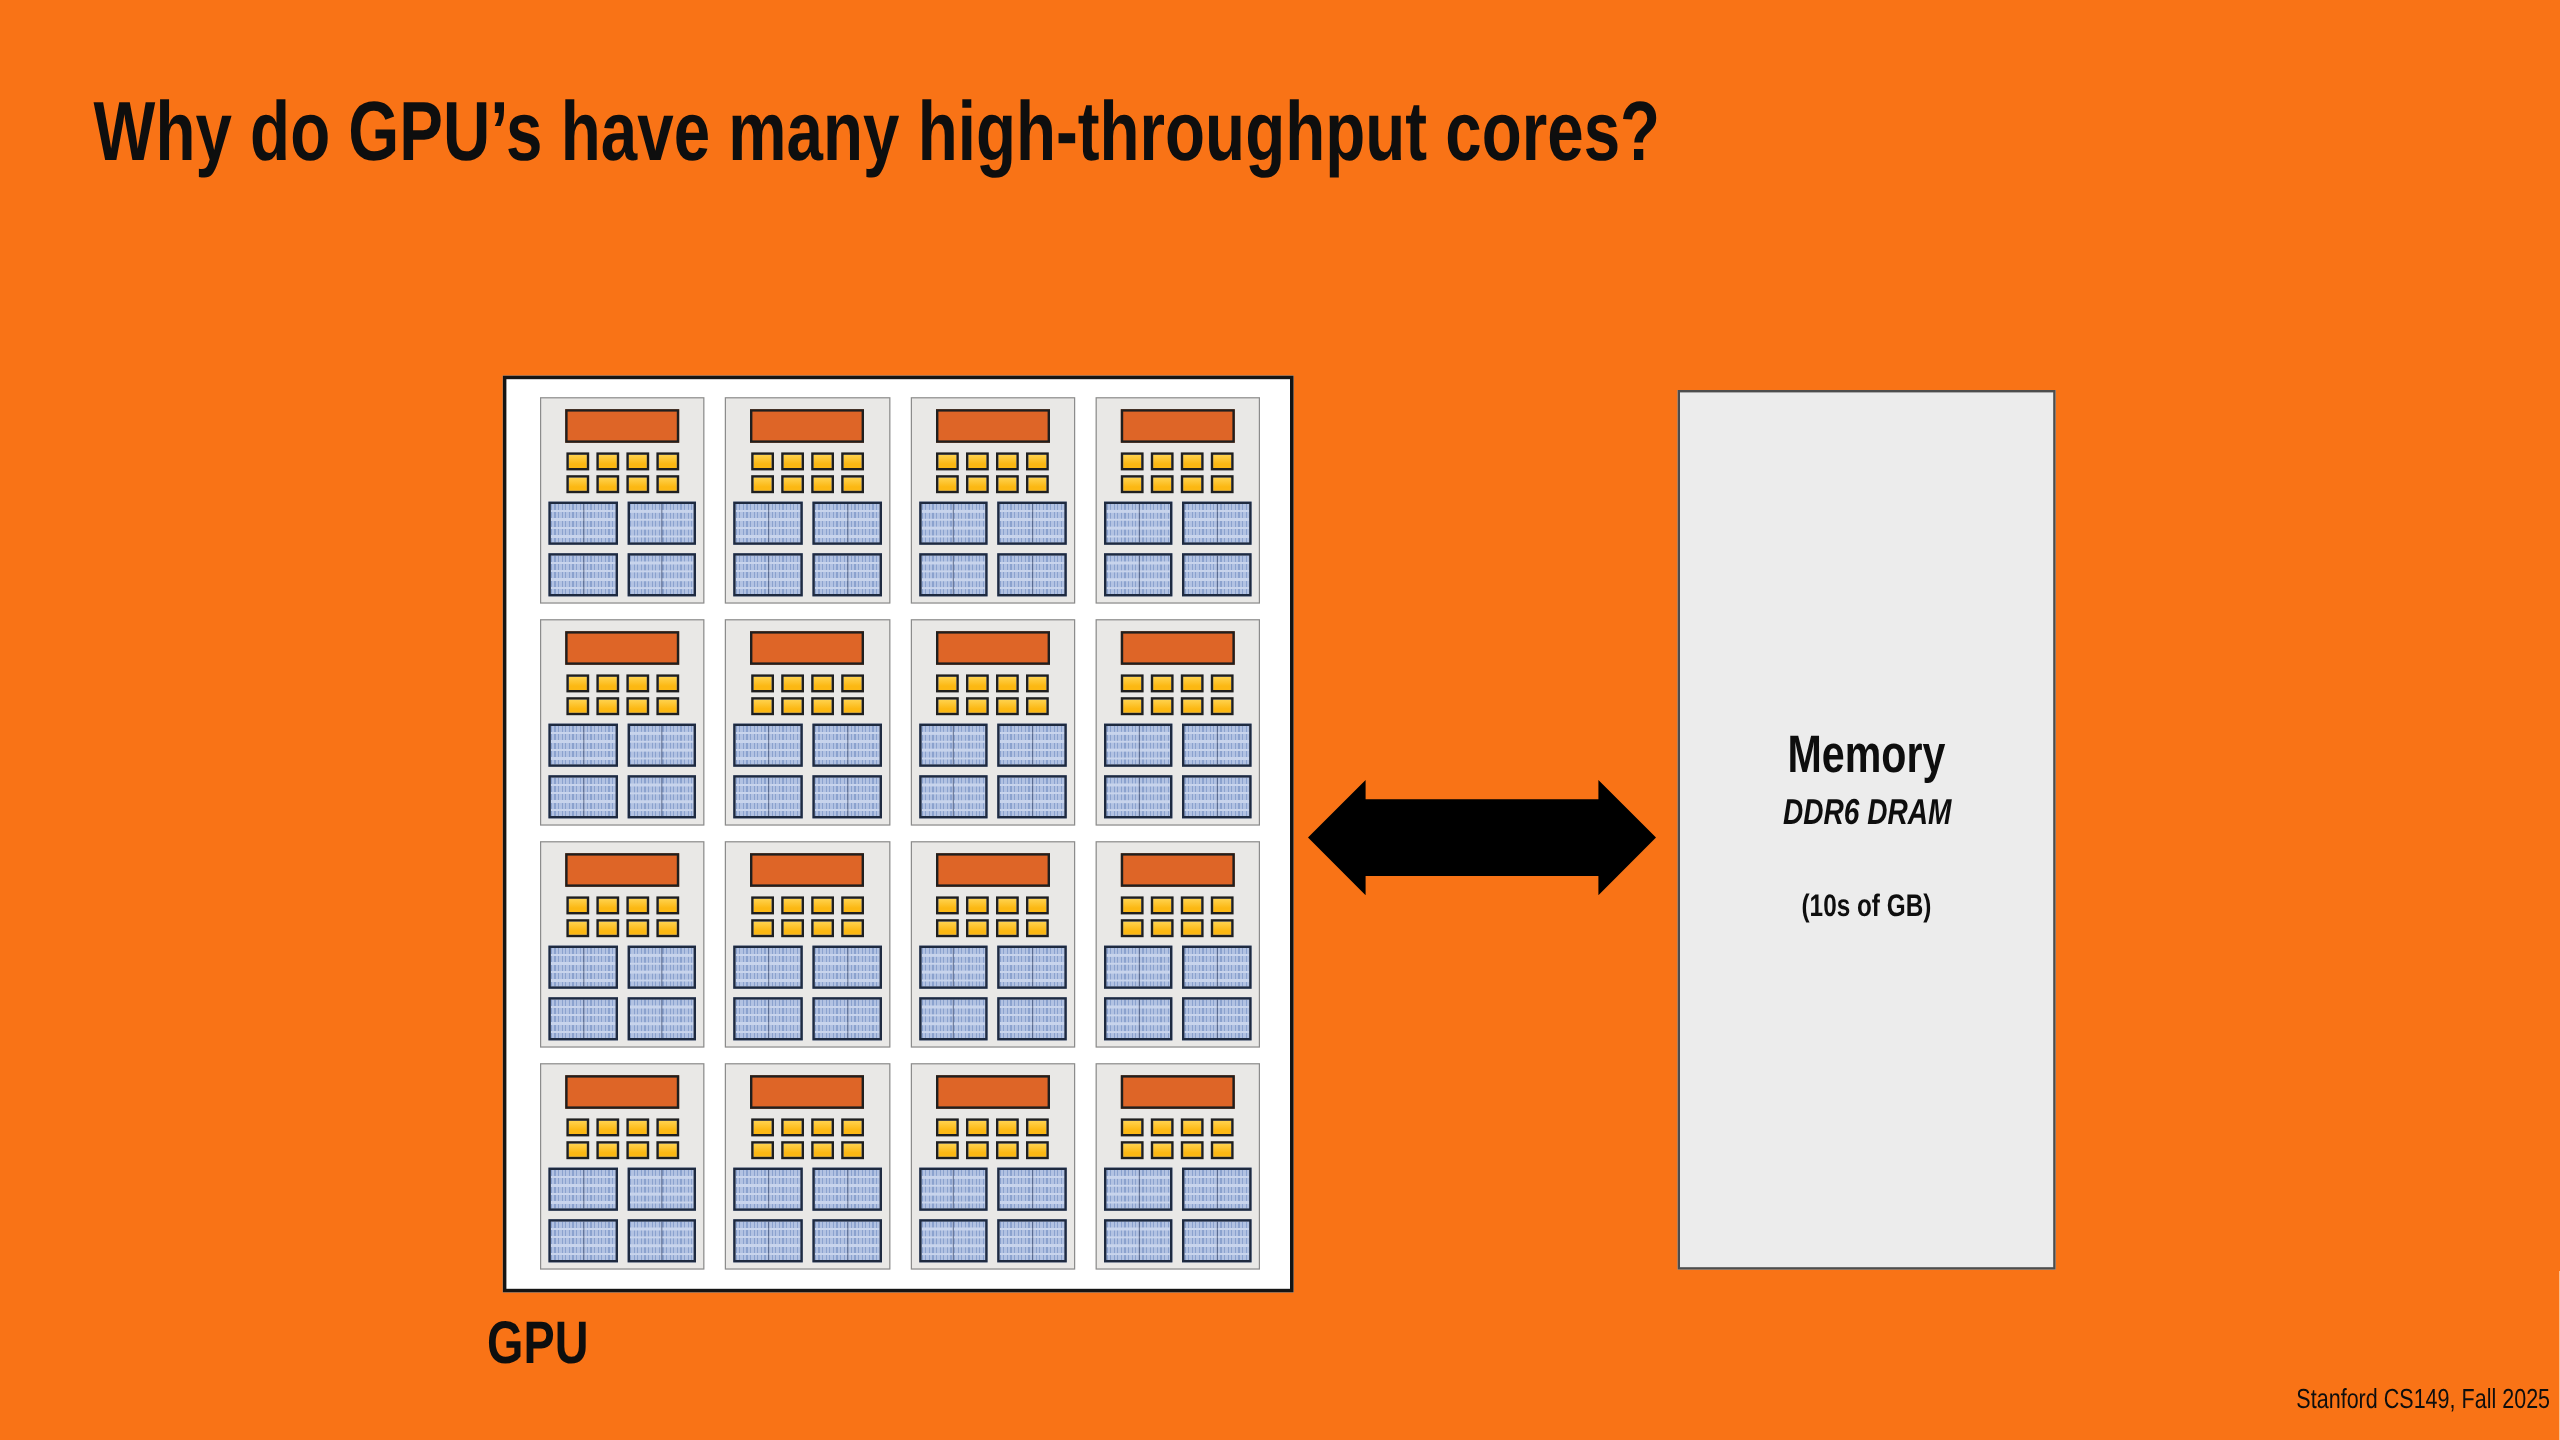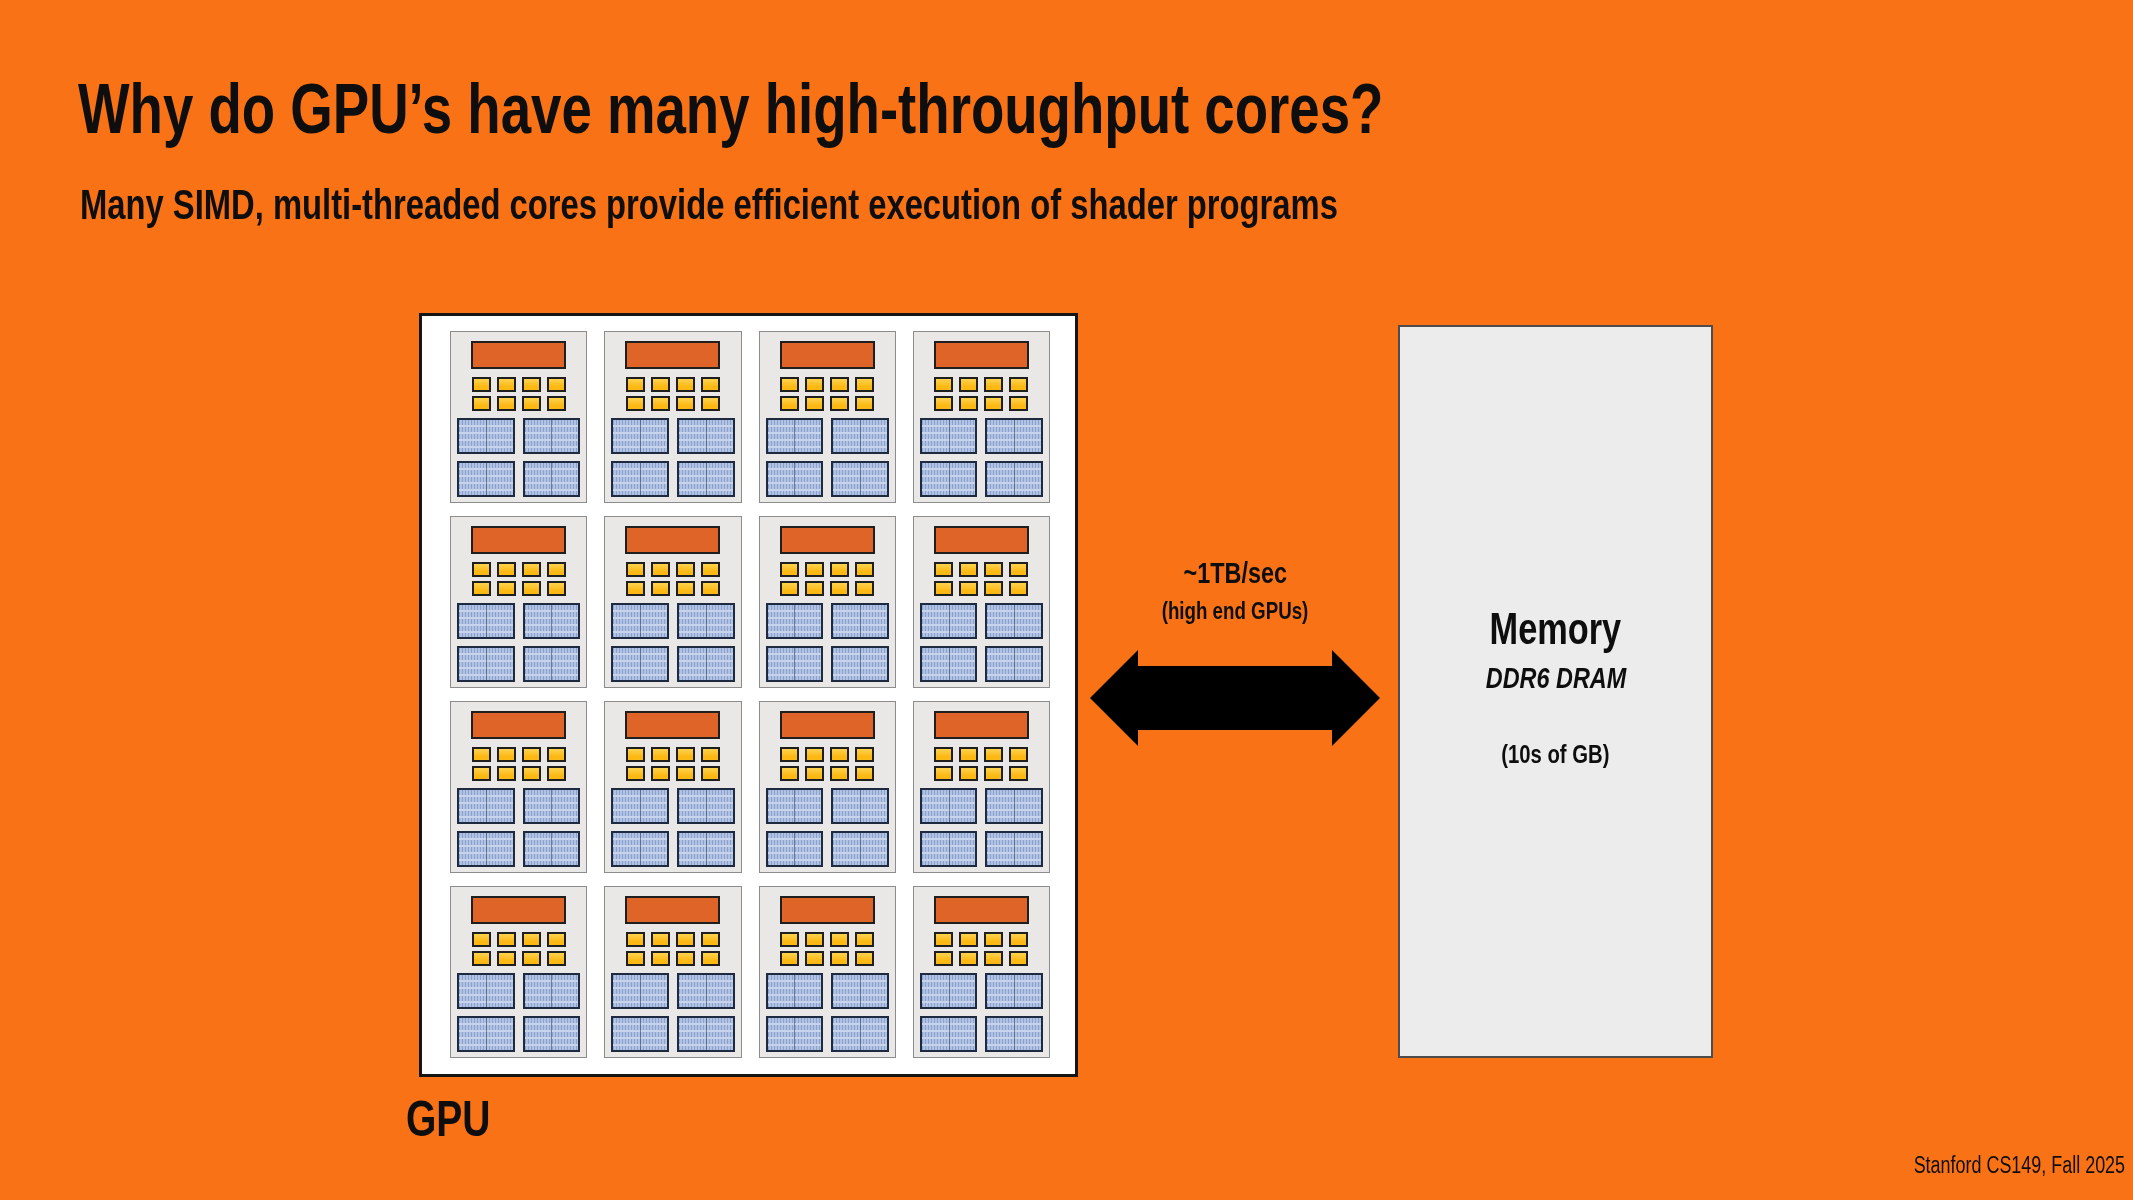--- a/index.html
+++ b/index.html
@@ -119,21 +119,20 @@
     font-size:23px;font-weight:normal;text-align:right;
   }
 </style>
 </head>
 <body>
 
 <div class="slide">
 
   <h1 class="title"><span class="cond">Why do GPU’s have many high-throughput cores?</span></h1>
 
-  <h2 class="subtitle"><span class="cond">Many SIMD, multi-threaded cores provide efficient execution of shader programs</span></h2>
 
   <div class="gpu-box">
     <div class="core-grid" id="coreGrid">
         <div class="core">
     <div class="fetch"></div>
     <div class="alus">
             <div class="alu"></div>
             <div class="alu"></div>
             <div class="alu"></div>
             <div class="alu"></div>
@@ -432,24 +431,20 @@
             <div class="ctx"></div>
             <div class="ctx"></div>
             <div class="ctx"></div>
           </div>
   </div>
       </div>
   </div>
 
   <div class="gpu-label"><span class="cond cond-c">GPU</span></div>
 
-  <div class="link-labels">
-    <div class="bw"><span class="cond cond-c">~1TB/sec</span></div>
-    <div class="bw-note"><span class="cond cond-c">(high end GPUs)</span></div>
-  </div>
 
   <svg class="arrow-svg" viewBox="0 0 290 96" aria-hidden="true">
     <polygon points="0,48 48,0 48,16 242,16 242,0 290,48 242,96 242,80 48,80 48,96" fill="var(--arrow,#000)"></polygon>
   </svg>
 
   <div class="memory-box">
     <div class="mem-title"><span class="cond cond-c">Memory</span></div>
     <div class="mem-type"><span class="cond cond-c">DDR6 DRAM</span></div>
     <div class="mem-cap"><span class="cond cond-c">(10s of GB)</span></div>
   </div>

